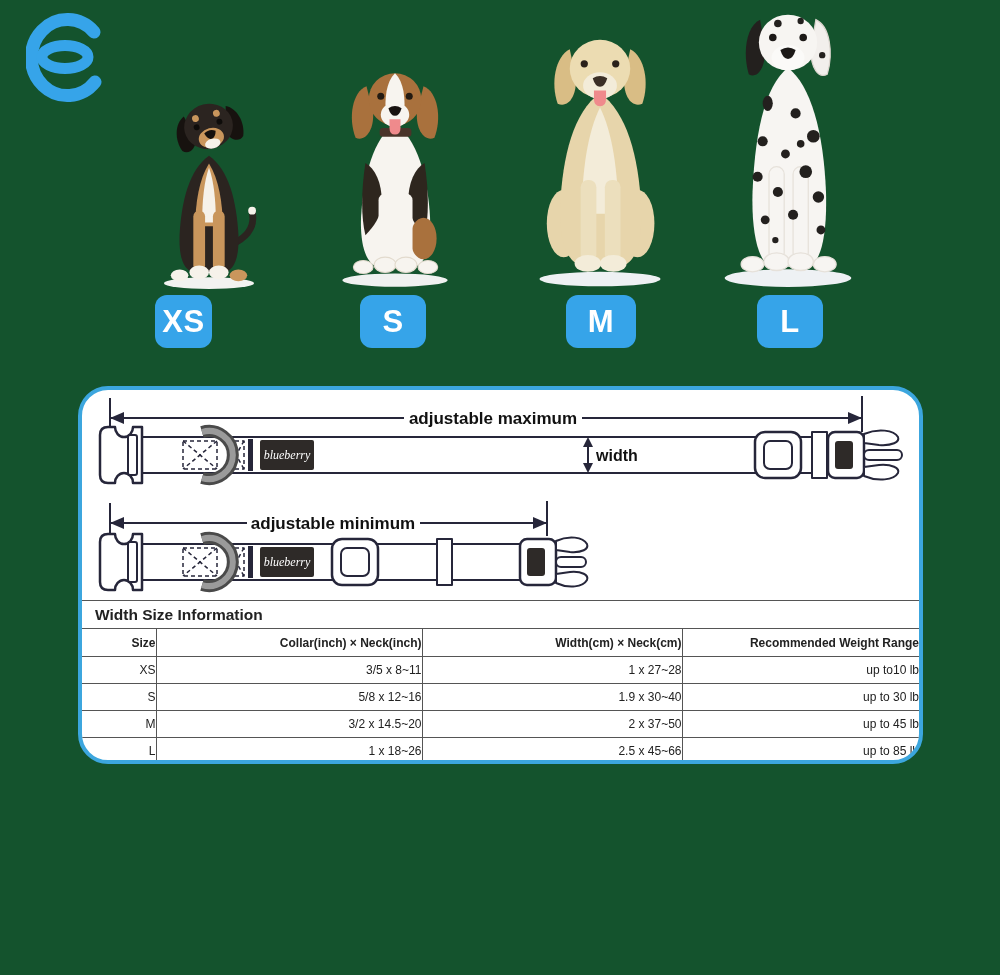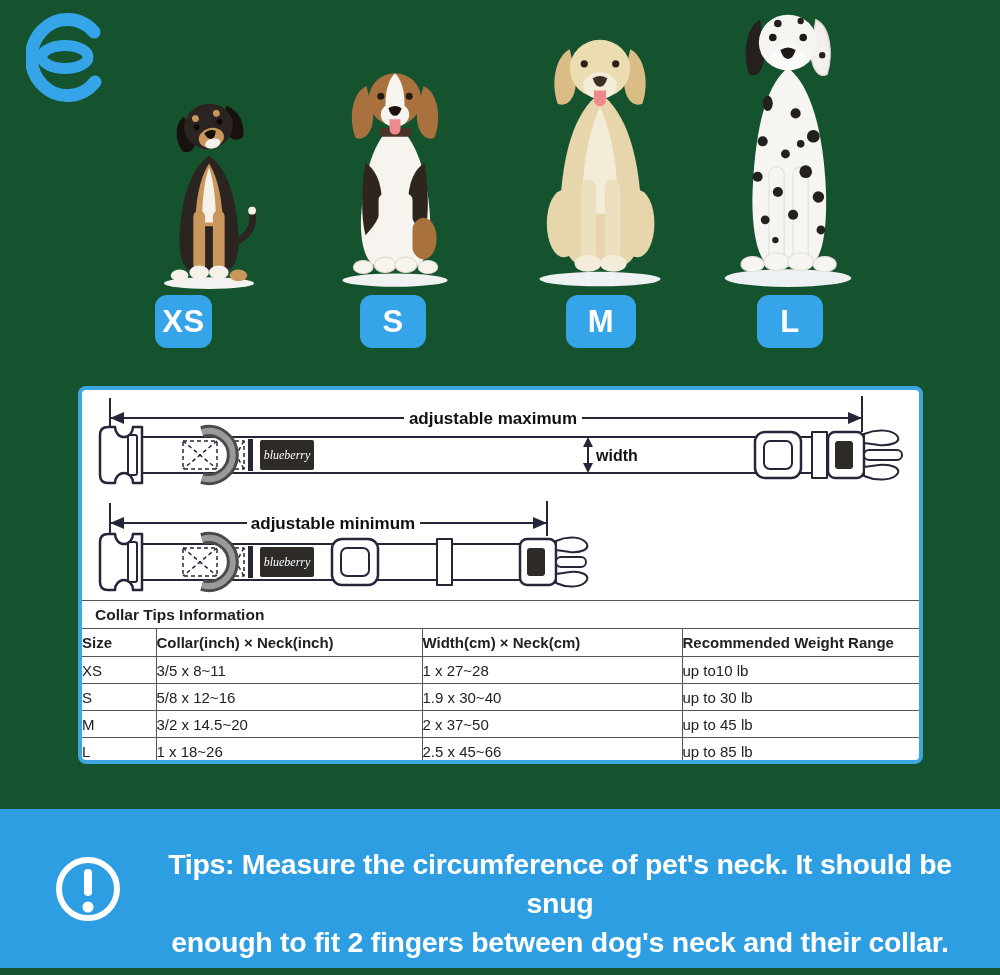--- a/index.html
+++ b/index.html
@@ -23,32 +23,32 @@
     font-size:31px;display:flex;align-items:center;justify-content:center;
     letter-spacing:0.5px;
   }
   .badge-xs{left:155px;width:57px;}
   .badge-s{left:360px;width:66px;}
   .badge-m{left:566px;width:70px;}
   .badge-l{left:757px;width:66px;}
   
   .panel{
     position:absolute;left:78px;top:386px;width:837px;height:370px;
-    border:4px solid var(--panel-border-blue,#3CA6DE);border-radius:8px;
+    border:4px solid var(--panel-border-blue,#3CA6DE);border-radius:30px;
     background:#fff;overflow:hidden;
   }
   .panel svg.diagram{position:absolute;left:0;top:0;width:837px;height:210px;}
   
   .size-table{
     position:absolute;left:0;top:210px;width:837px;border-collapse:collapse;
     table-layout:fixed;color:var(--text-dark,#222);
   }
   .size-table td{
-    border:1px solid var(--table-border,#555);text-align:left;
-    font-size:15px;padding:0;height:26px;
+    border:1px solid var(--table-border,#555);text-align:right;
+    font-size:12px;padding:0;height:26px;
   }
   .size-table td:first-child{border-left:none;}
   .size-table td:last-child{border-right:none;}
   .size-table tr.title-row td{
     border-left:none;border-right:none;text-align:left;padding-left:13px;
     font-size:15.5px;font-weight:600;height:27px;
   }
   .size-table tr.head-row td{font-weight:600;height:27px;}
   .size-table tr:last-child td{border-bottom:none;}
   col.c1{width:74px;}col.c2{width:266px;}col.c3{width:260px;}col.c4{width:237px;}
@@ -297,21 +297,21 @@
 
     <table class="size-table">
       <colgroup>
           <col class="c1">
           <col class="c2">
           <col class="c3">
           <col class="c4">
         </colgroup>
       <tbody>
           <tr class="title-row">
-            <td colspan="4">Collar Tips Information</td>
+            <td colspan="4">Width Size Information</td>
           </tr>
       <tr class="head-row">
         <td>Size</td>
         <td>Collar(inch) × Neck(inch)</td>
         <td>Width(cm) × Neck(cm)</td>
         <td>Recommended Weight Range</td>
       </tr>
       <tr>
         <td>XS</td>
         <td>3/5 x 8~11</td>
@@ -333,25 +333,14 @@
       <tr>
         <td>L</td>
         <td>1 x 18~26</td>
         <td>2.5 x 45~66</td>
         <td>up to 85 lb</td>
       </tr>
     </tbody>
       </table>
   </div>
 
-  <div class="tips">
-    <svg class="alert" viewBox="0 0 72 72">
-      <circle cx="36" cy="36" r="29" fill="none" stroke="#fff" stroke-width="6"></circle>
-      <rect x="32" y="16" width="8" height="27" rx="4" fill="#fff"></rect>
-      <circle cx="36" cy="54" r="5.5" fill="#fff"></circle>
-    </svg>
-    <div class="tips-text">
-      <div>Tips: Measure the circumference of pet's neck. It should be snug</div>
-      <div>enough to fit 2 fingers between dog's neck and their collar.</div>
-    </div>
-  </div>
 
 </div>
 
 </body></html>

